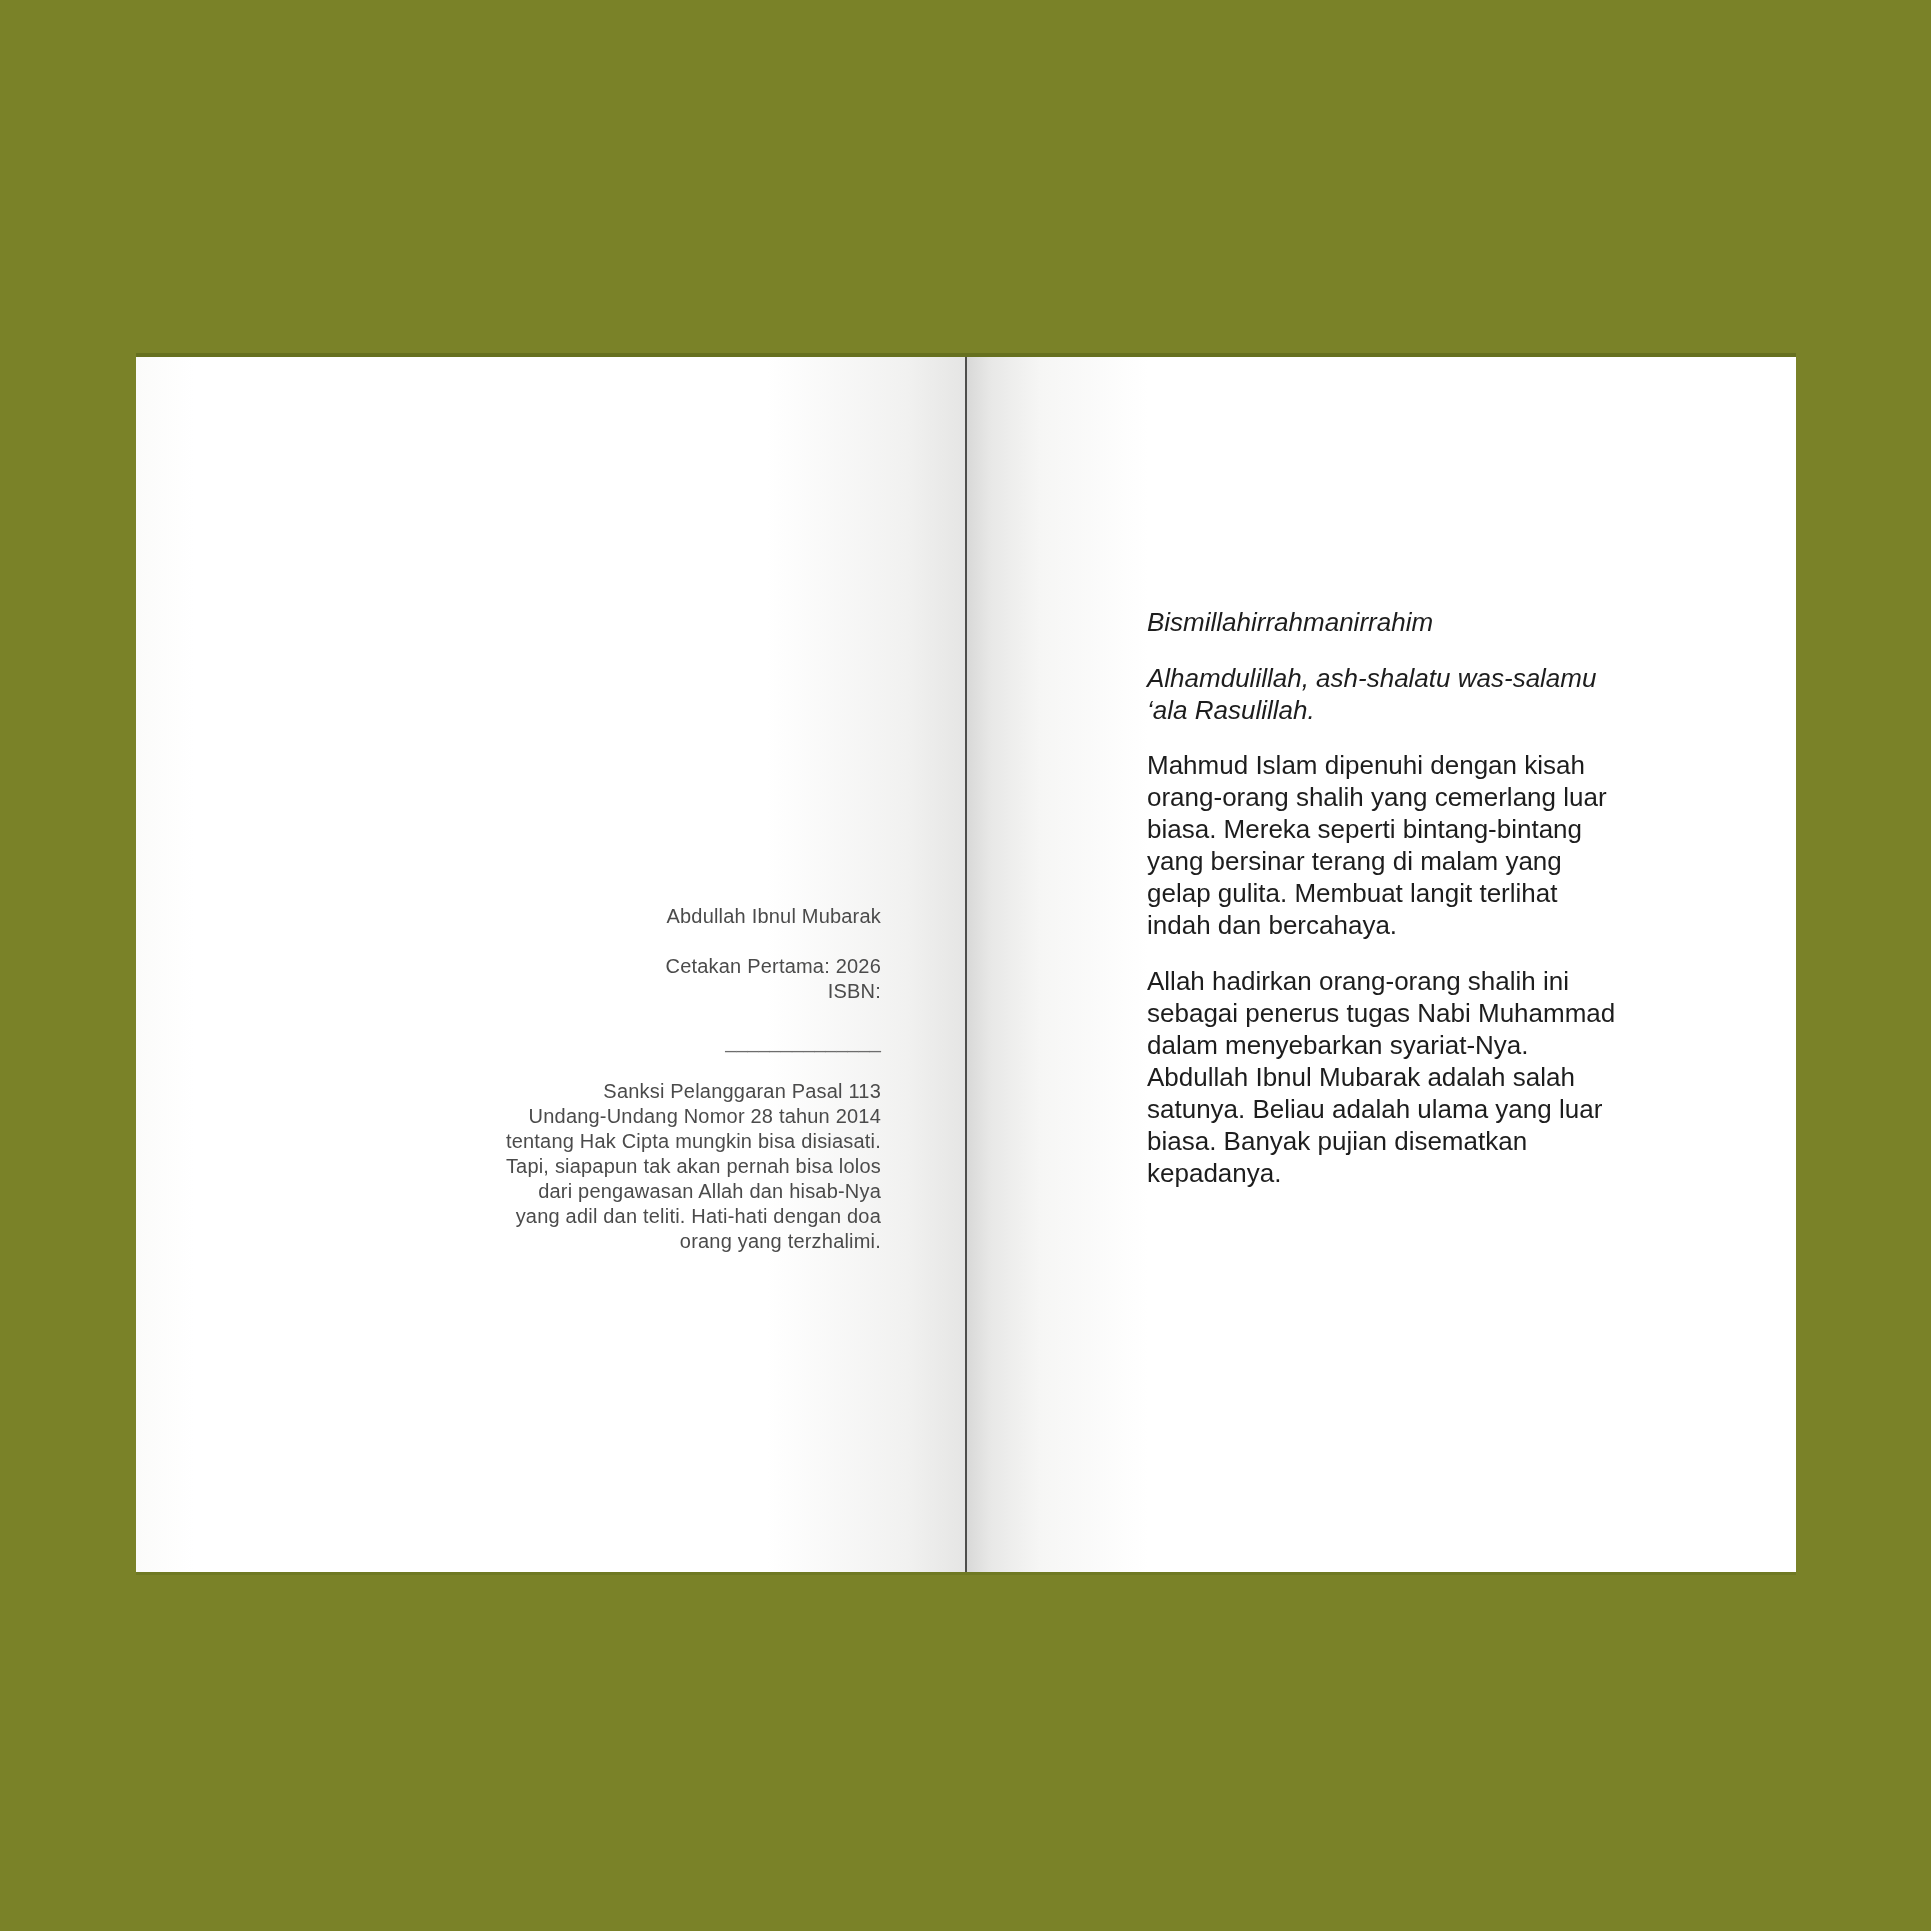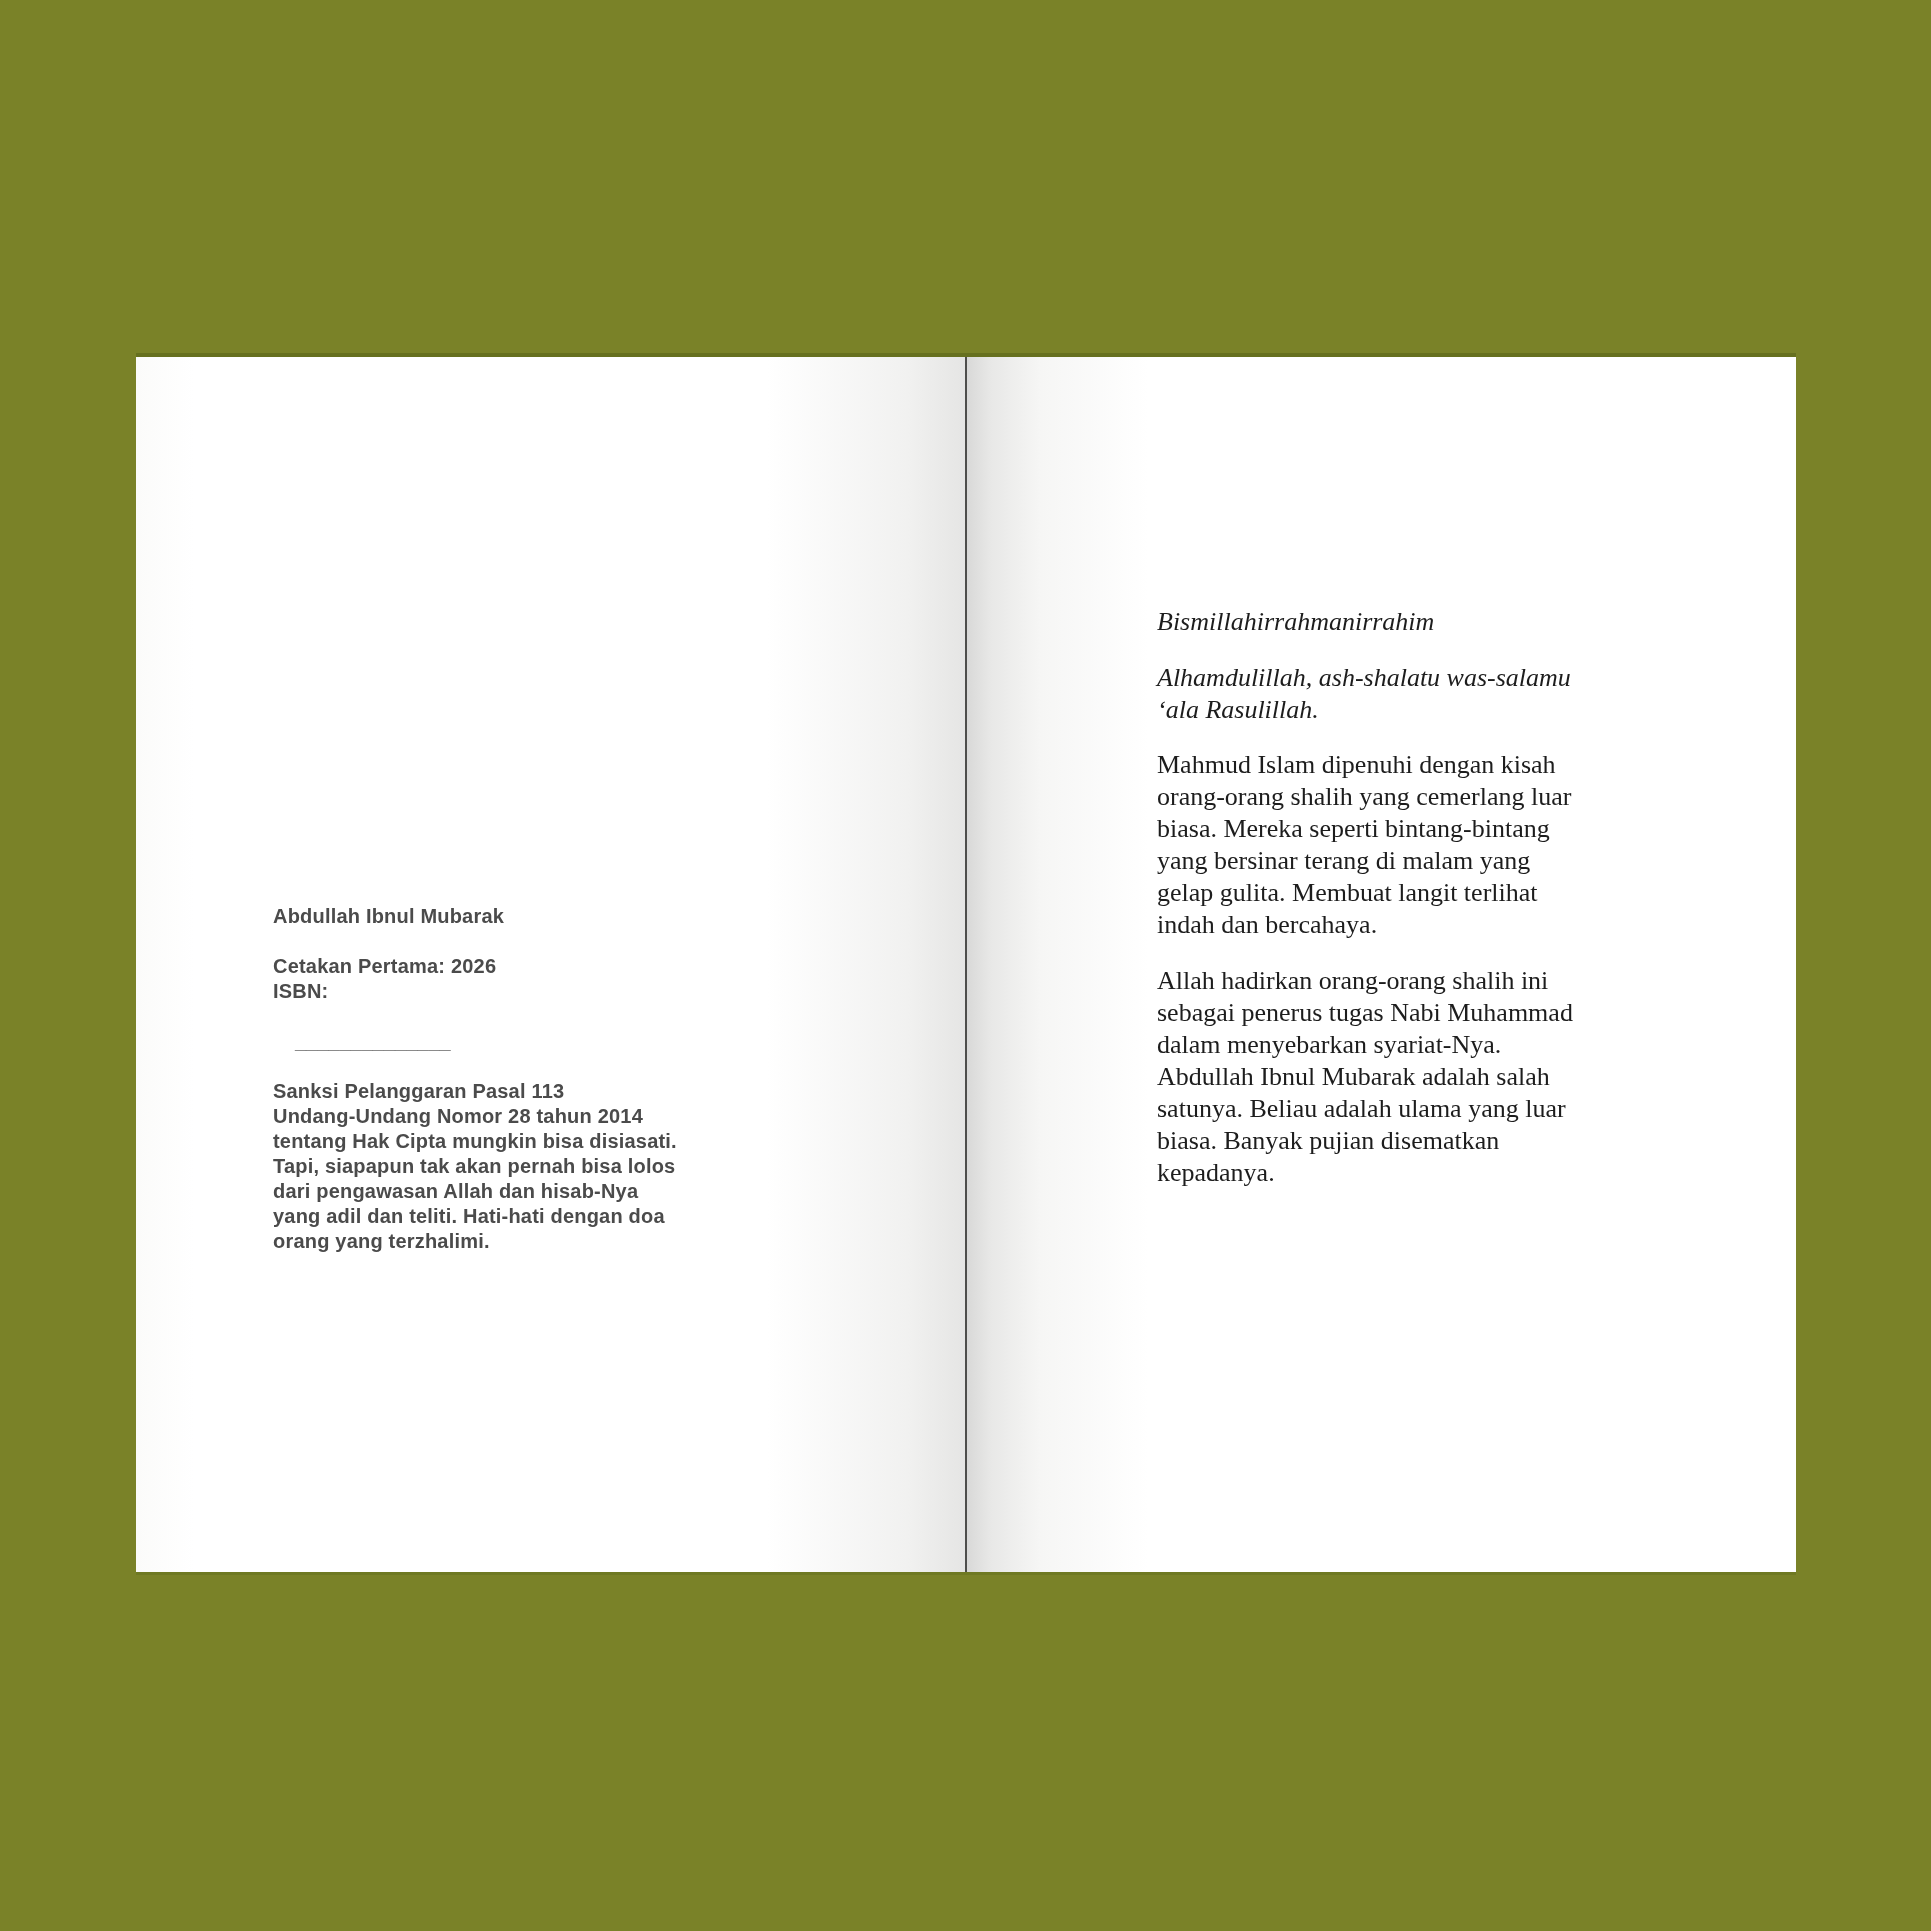--- a/index.html
+++ b/index.html
@@ -58,41 +58,41 @@
   
   .colophon {
     position: absolute;
     left: 137px;
     top: 547px;
     width: 608px;
     color: #4b4b4b;
     font-size: 20px;
     line-height: 25px;
     letter-spacing: 0.2px;
-    font-weight: 700;
+    font-weight: 400;
+    text-align: right;
   }
   .colophon p {
     margin: 0 0 25px 0;
     white-space: pre-line;
   }
   .colophon .divider {
     color: #6d6d6d;
     letter-spacing: 0;
     margin-left: 22px;
   }
   
   .foreword {
     position: absolute;
-    left: 191px;
+    left: 181px;
     top: 249px;
     width: 591px;
     color: #1d1d1d;
     font-size: 26px;
     line-height: 32px;
-    font-family: Liberation Serif, serif;
   }
   .foreword p {
     margin: 0 0 23.5px 0;
     white-space: pre-line;
   }
   .foreword .italic { font-style: italic; }
 </style>
 </head>
 <body>
 

